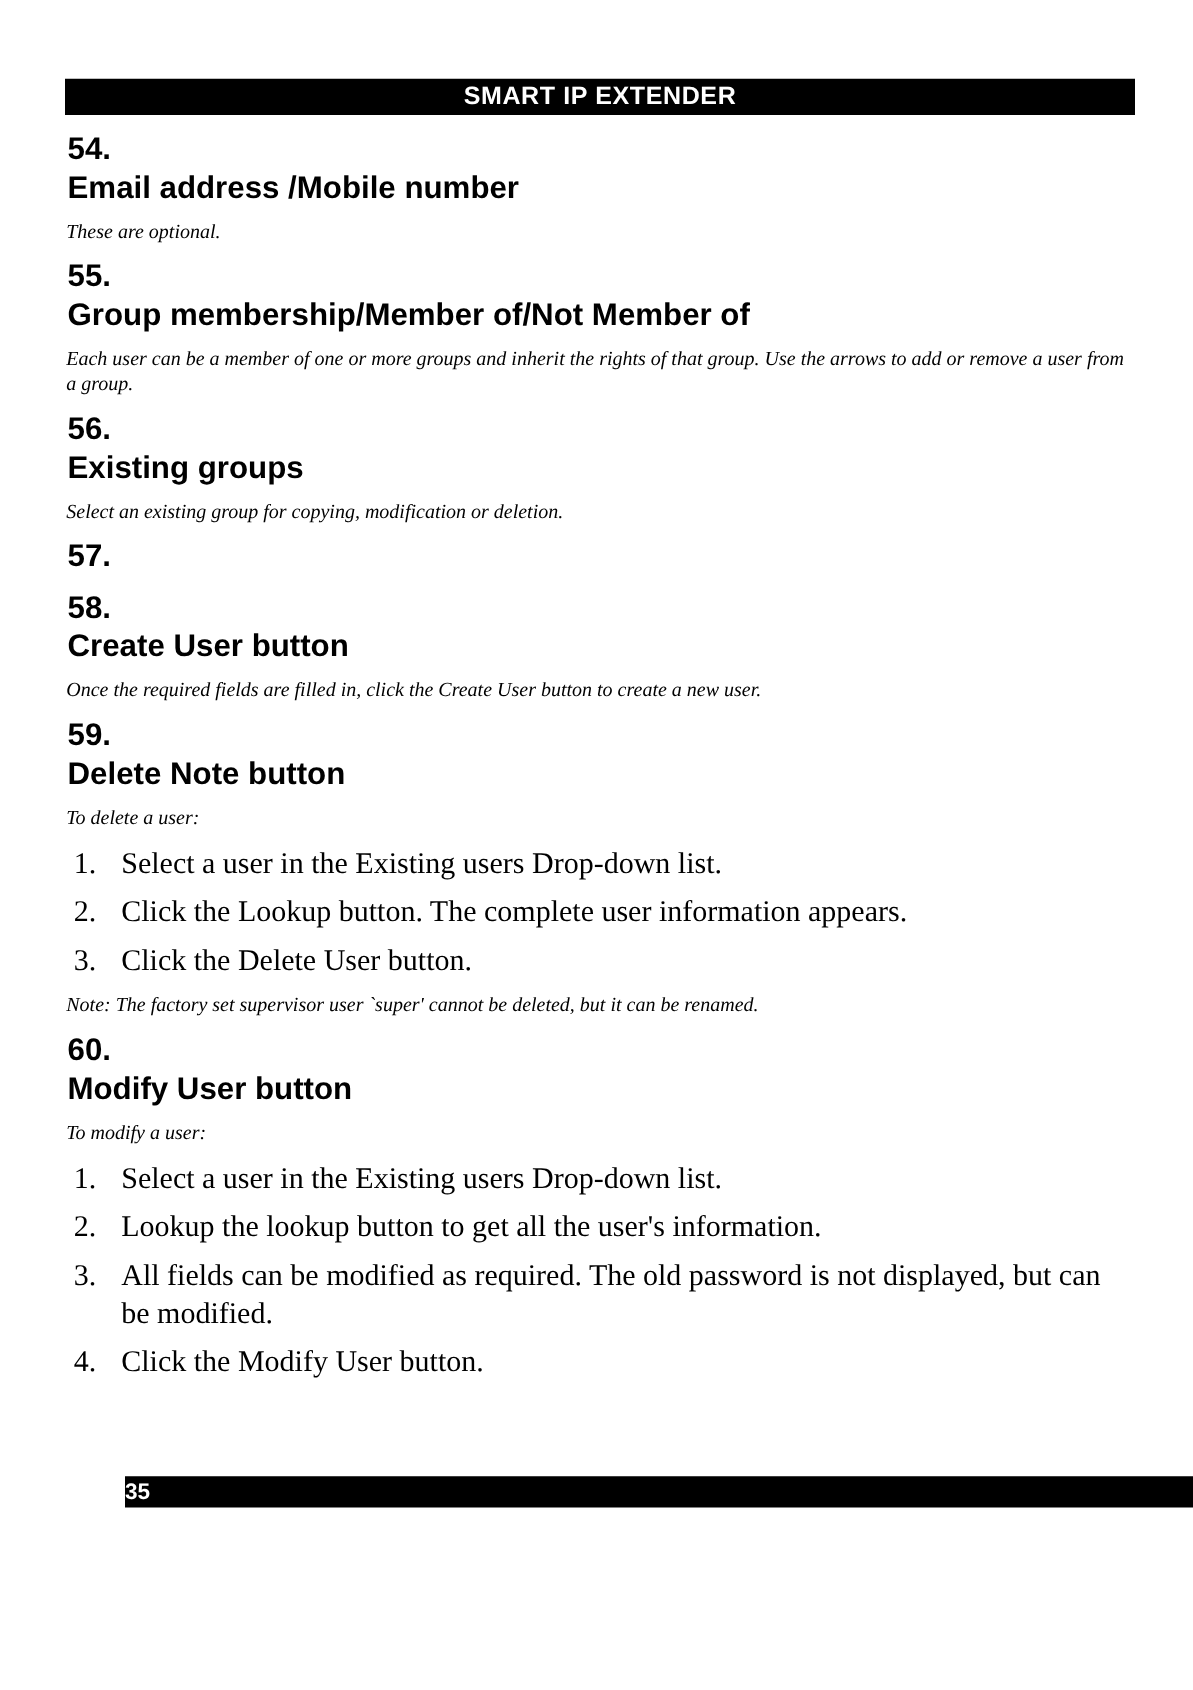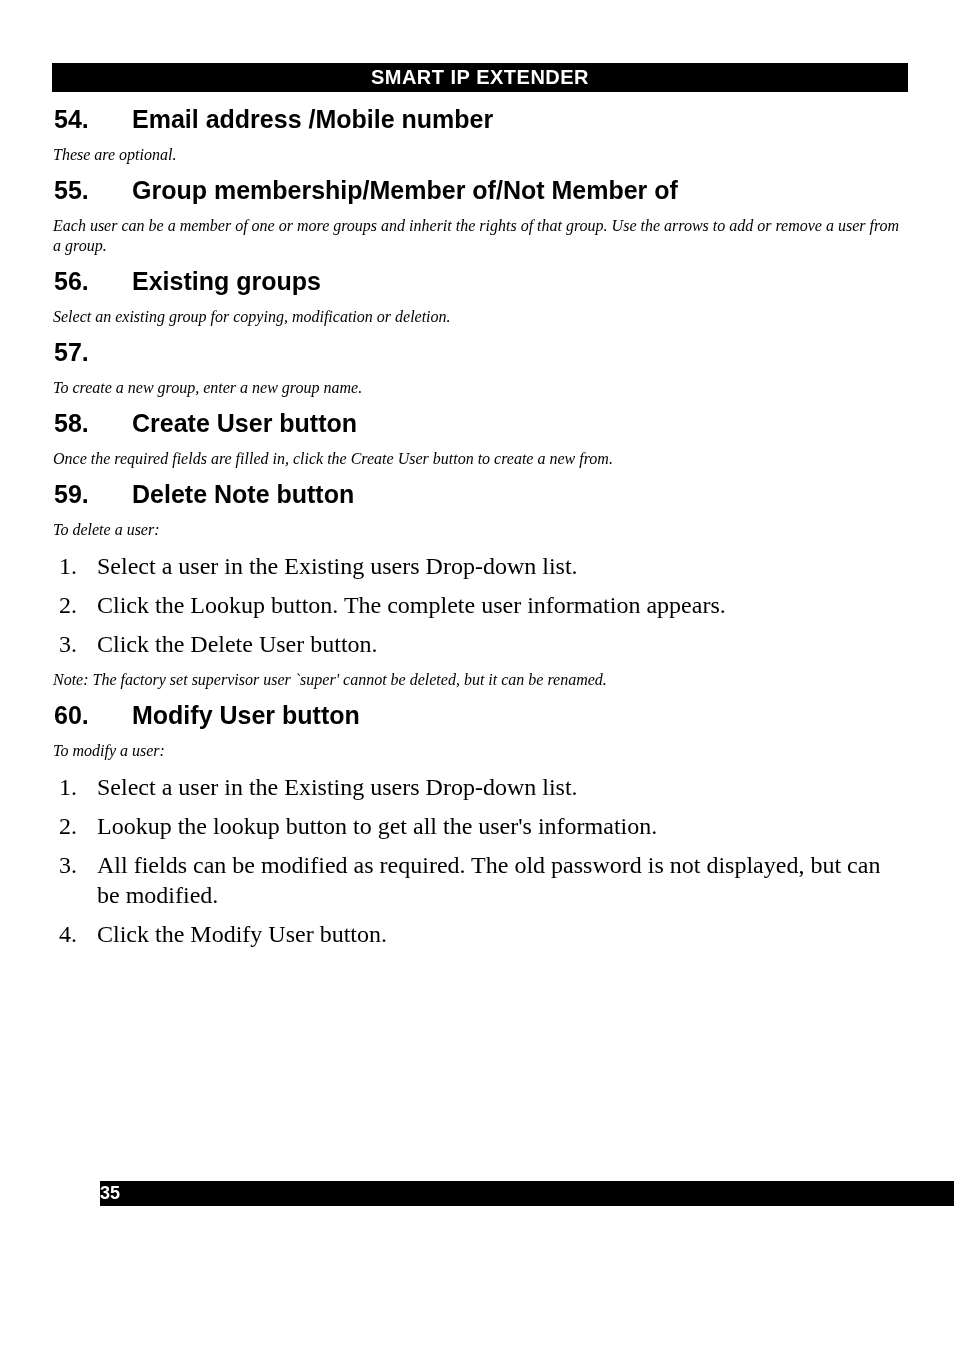--- a/index.html
+++ b/index.html
@@ -26,20 +26,21 @@
       margin-bottom: 12px;
       letter-spacing: 0.5px;
     }
     .section-heading {
       font-family: Verdana, Arial, Helvetica, sans-serif;
       font-weight: bold;
       font-size: 25px;
       margin-top: 10px;
       margin-bottom: 10px;
       display: flex;
+      flex-direction: column;
     }
     .section-heading .num {
       min-width: 76px;
       display: inline-block;
     }
     .body-text {
       font-size: 16px;
       line-height: 1.25;
       margin-bottom: 10px;
       font-style: italic;
@@ -98,26 +99,25 @@
       </div>
       <div class="body-text">Each user can be a member of one or more groups and inherit the rights of that group. Use the arrows to add or remove a user from a group.</div>
       <div class="section-heading">
         <span class="num">56.</span>
         <span>Existing groups</span>
       </div>
       <div class="body-text">Select an existing group for copying, modification or deletion.</div>
       <div class="section-heading">
         <span class="num">57.</span>
       </div>
-      <div class="body-text">To create a new group, enter a new group name.</div>
       <div class="section-heading">
         <span class="num">58.</span>
         <span>Create User button</span>
       </div>
-      <div class="body-text">Once the required fields are filled in, click the Create User button to create a new from.</div>
+      <div class="body-text">Once the required fields are filled in, click the Create User button to create a new user.</div>
       <div class="section-heading">
         <span class="num">59.</span>
         <span>Delete Note button</span>
       </div>
       <div class="body-text">To delete a user:</div>
       <div class="list">
         <div class="list-item">
           <span class="marker">1.</span>
           <span class="text">Select a user in the Existing users Drop-down list.</span>
         </div>

